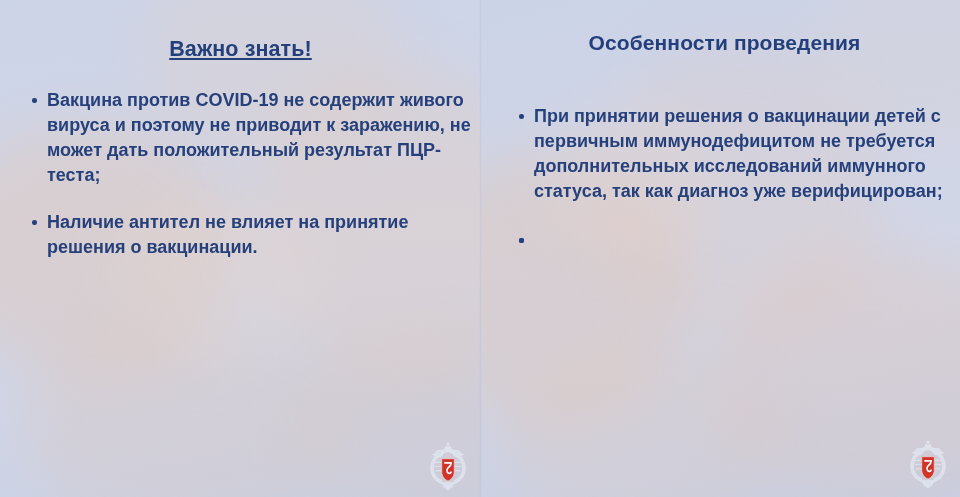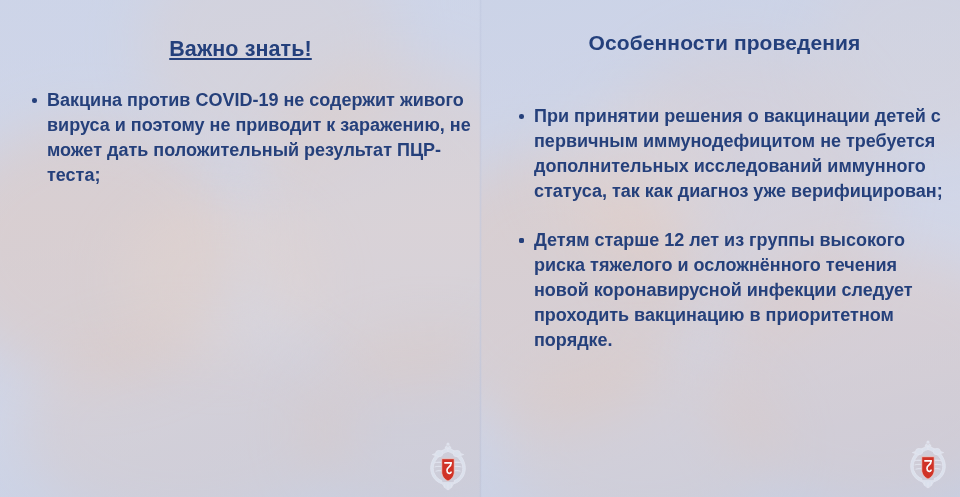--- a/index.html
+++ b/index.html
@@ -165,20 +165,24 @@
     <div class="veil"></div>
 
     <div class="content">
       <div class="heading heading-left">Важно знать!</div>
 
       <ul class="bullets left">
         <li>
           <span class="dot"></span>
           <span>Вакцина против COVID-19 не содержит живого вируса и поэтому не приводит к заражению, не может дать положительный результат ПЦР-теста;</span>
         </li>
+        <li>
+          <span class="dot"></span>
+          <span>Наличие антител не влияет на принятие решения о вакцинации.</span>
+        </li>
       </ul>
     </div>
   </div>
 
   <div class="panel panel-right">
     <div class="bg-base"></div>
     <div class="blob r1"></div>
     <div class="blob r2"></div>
     <div class="blob r3"></div>
     <div class="blob r4"></div>
@@ -194,21 +198,20 @@
       <ul class="bullets right">
         <li>
           <span class="dot"></span>
           <span>При принятии решения о вакцинации детей с первичным иммунодефицитом не требуется дополнительных исследований иммунного статуса, так как диагноз уже верифицирован;</span>
         </li>
         <li>
           <span class="dot"></span>
         </li>
         <li>
           <span class="dot"></span>
-          <span>Детям старше 12 лет из группы высокого риска тяжелого и осложнённого течения новой коронавирусной инфекции следует проходить вакцинацию в приоритетном порядке.</span>
         </li>
       </ul>
     </div>
   </div>
 
   <div class="seam"></div>
 
   <svg class="emblem emblem-left" viewBox="0 0 100 100">
     <g stroke="#e7ebf4" stroke-width="1.6" fill="#dfe5f1" opacity="0.85">
 

